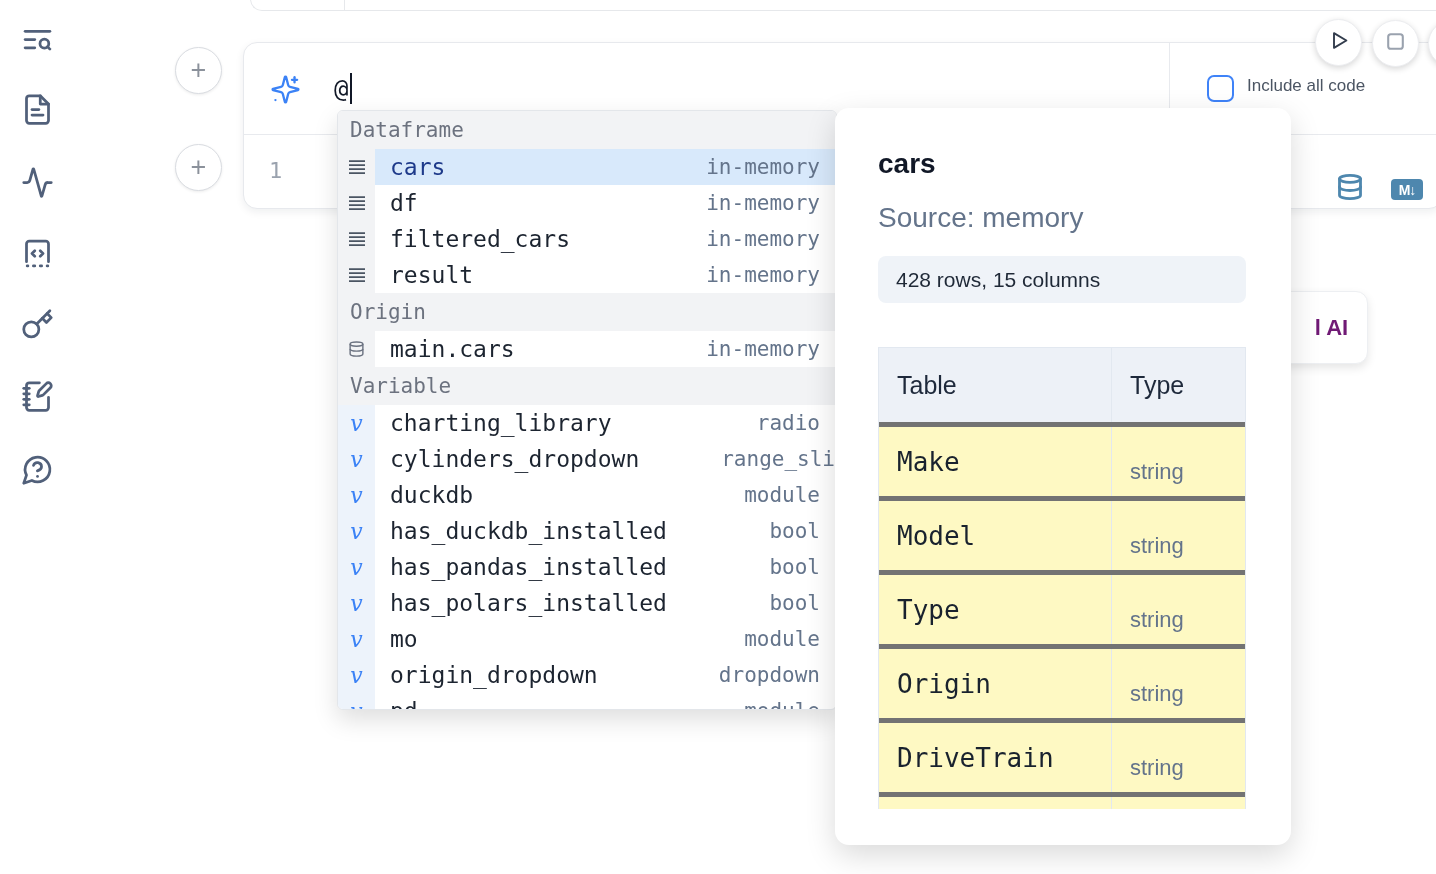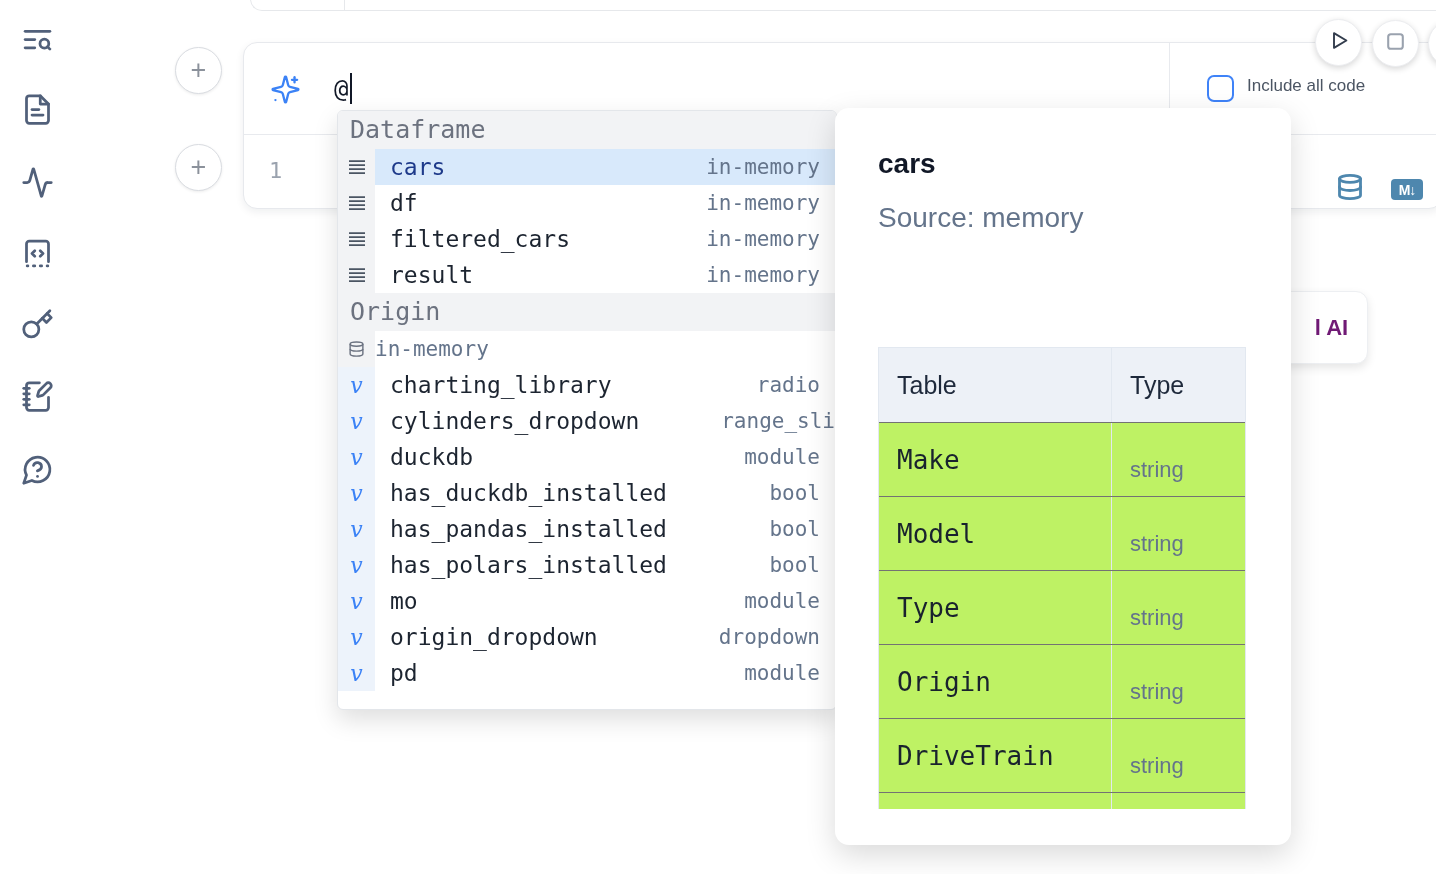--- a/index.html
+++ b/index.html
@@ -45,21 +45,21 @@
   
   .circle-btn { position:absolute; width:47px; height:47px; border-radius:50%; background:#fff;
     border:1px solid #ecedf0; box-shadow:0 2px 6px rgba(0,0,0,.16); display:flex;
     align-items:center; justify-content:center; cursor:pointer; z-index:20; }
 
   
   .popup { position:absolute; left:337px; top:110px; width:500px; height:600px; background:#fff;
     border:1px solid #e3e6ea; border-radius:6px; box-shadow:0 10px 25px rgba(0,0,0,.13);
     overflow:hidden; z-index:30; font-family:"DejaVu Sans Mono", monospace; }
   .ac-header { height:38px; line-height:38px; background:#f2f3f5; color:#6c727f;
-    font-size:25px; padding-left:12px; }
+    font-size:21px; padding-left:12px; }
   .ac-row { display:flex; height:36px; cursor:pointer; }
   .ac-gutter { width:37px; flex:none; background:#f2f3f5; display:flex; align-items:center; justify-content:center; }
   .ac-gutter.var { background:#edf3fb; }
   .ac-body { flex:1; display:flex; align-items:center; min-width:0; }
   .ac-body.selected { background:#d8e9fb; }
   .ac-name { font-size:23px; color:#1c2430; padding-left:15px; flex:1; white-space:nowrap; }
   .ac-body.selected .ac-name { color:#1e3a8a; }
   .ac-type { font-size:21px; color:#64748b; padding-right:16px; white-space:nowrap; }
   .ac-type.overflow { margin-right:-15px; }
   .var-glyph { font-family:"DejaVu Serif", serif; font-style:italic; font-size:22px; color:#3b82f6; }
@@ -67,21 +67,21 @@
 
   
   .panel { position:absolute; left:835px; top:108px; width:456px; height:737px; background:#fff;
     border-radius:14px; box-shadow:0 10px 30px rgba(0,0,0,.15); z-index:40; }
   .panel-title { position:absolute; left:43px; top:40px; font-size:28px; font-weight:bold; color:#111827; }
   .panel-source { position:absolute; left:43px; top:94px; font-size:28px; color:#64748b; }
   .panel-badge { position:absolute; left:43px; top:148px; width:368px; height:47px; background:#eff3f8;
     border-radius:8px; line-height:47px; padding-left:18px; font-size:21px; color:#1f2937; }
   .ptable { position:absolute; left:43px; top:239px; width:368px; height:462px; overflow:hidden;
     border:1px solid #e2e8f0; border-bottom:none; }
-  .ptr { display:flex; height:74px; border-top:1px solid #737373; background:#bef264; }
+  .ptr { display:flex; height:74px; border-top:5px solid #737373; background:#fef9c3; }
   .ptr.head { border-top:none; background:#edf1f7; }
   .ptc1 { width:233px; flex:none; display:flex; align-items:center; padding-left:18px;
     border-right:1px solid #e2e8f0; }
   .ptc2 { flex:1; display:flex; align-items:center; padding-left:18px; }
   .ptr.head .ptc1, .ptr.head .ptc2 { font-size:25px; color:#1e293b; }
   .ptr .col-name { font-family:"DejaVu Sans Mono", monospace; font-size:26px; color:#19222e; }
   .ptr .col-type { font-size:22px; color:#64748b;margin-top:20px; }
 
   
   .ai-btn { position:absolute; left:1246px; top:291px; width:122px; height:73px; background:#fff;
@@ -278,24 +278,26 @@
     <div class="ac-gutter">
       <span class="mini-db">
           <svg width="17" height="18" viewBox="0 0 24 24" fill="none" stroke="#6b7280" stroke-width="2">
             <ellipse cx="12" cy="5" rx="9" ry="3"></ellipse>
             <path d="M3 5v14c0 1.66 4 3 9 3s9-1.34 9-3V5"></path>
             <path d="M3 12c0 1.66 4 3 9 3s9-1.34 9-3"></path>
           </svg>
         </span>
     </div>
     <div class="ac-body">
+      <span class="ac-name">main.cars</span>
       <span class="ac-type">in-memory</span>
     </div>
   </div>
 
+  <div class="ac-header">Variable</div>
 
   <div class="ac-row">
     <div class="ac-gutter var">
         <span class="var-glyph">v</span>
       </div>
     <div class="ac-body">
       <span class="ac-name">charting_library</span>
       <span class="ac-type">radio</span>
     </div>
   </div>
@@ -369,20 +371,21 @@
     <div class="ac-body">
       <span class="ac-name">pd</span>
       <span class="ac-type">module</span>
     </div>
   </div>
 </div>
 
 <div class="panel">
   <div class="panel-title">cars</div>
   <div class="panel-source">Source: memory</div>
+  <div class="panel-badge">428 rows, 15 columns</div>
 
   <div class="ptable">
     <div class="ptr head">
       <div class="ptc1">Table</div>
       <div class="ptc2">Type</div>
     </div>
     <div class="ptr">
       <div class="ptc1">
           <span class="col-name">Make</span>
         </div>

